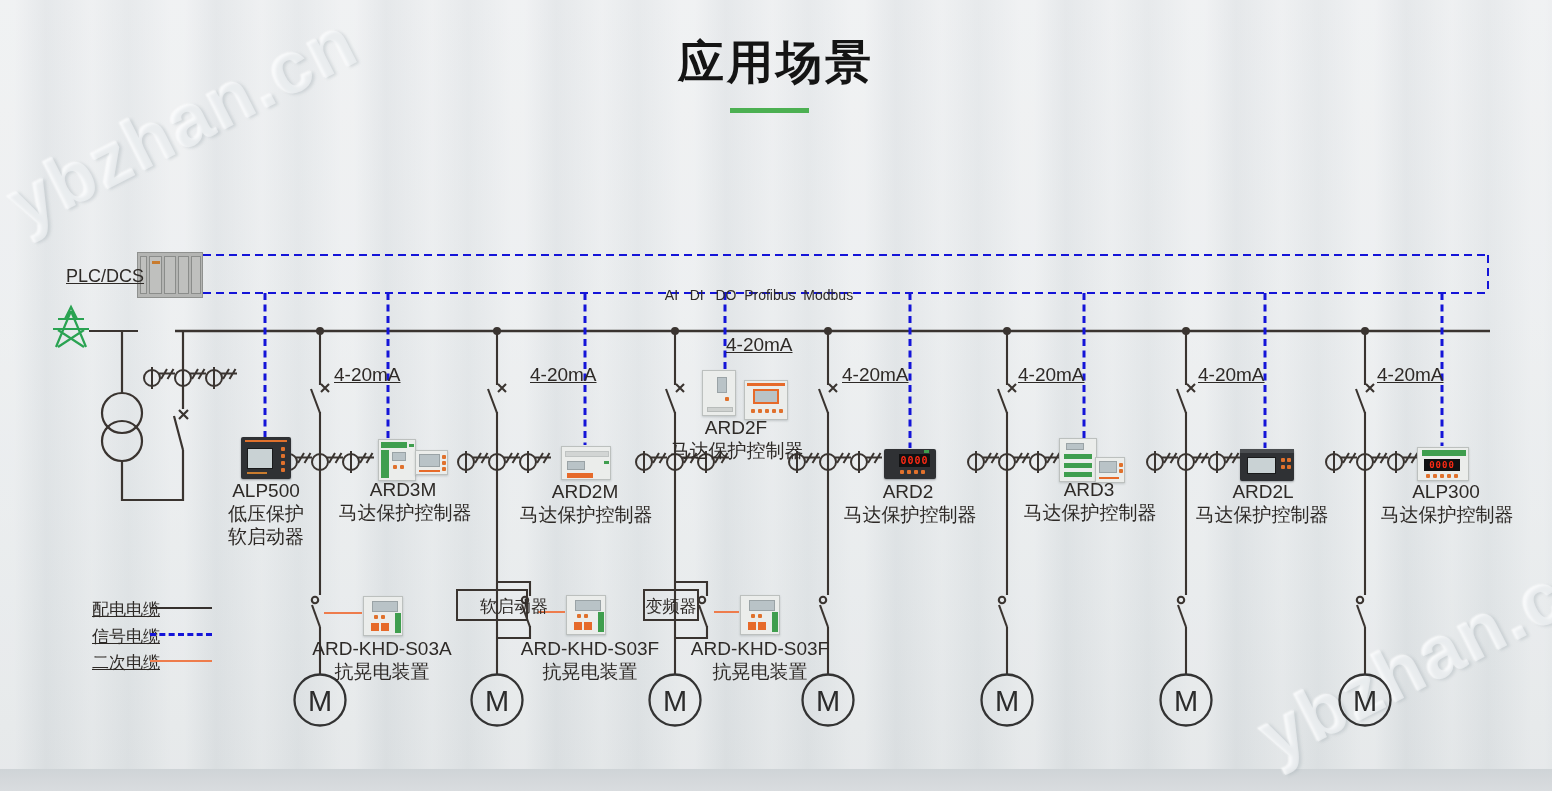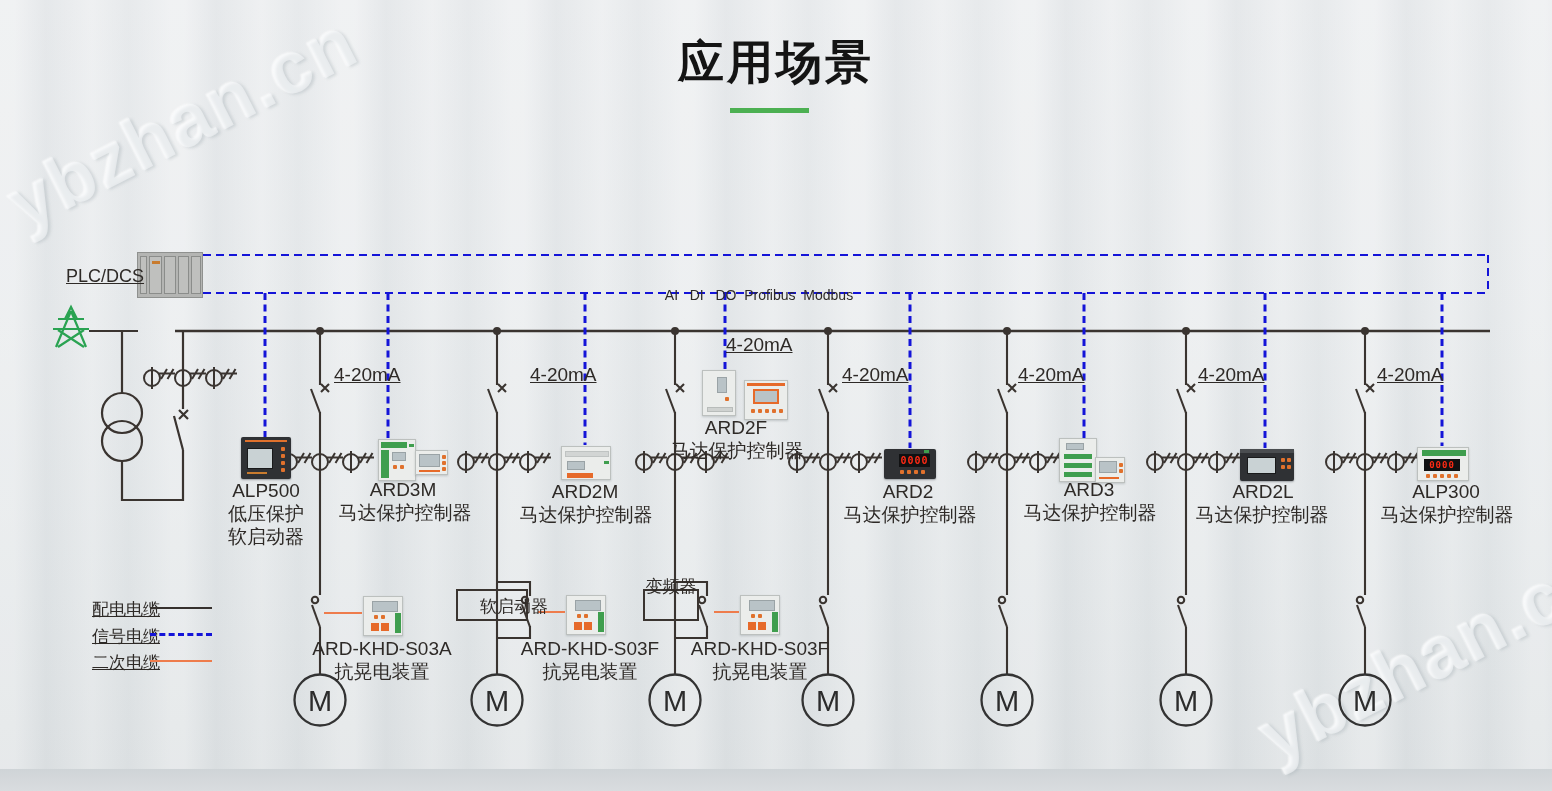--- a/index.html
+++ b/index.html
@@ -348,21 +348,21 @@
 <div class="lbl" style="left:1447px;top:504px;">马达保护控制器</div>
 
 <div class="lbl" style="left:382px;top:638px;">ARD-KHD-S03A</div>
 <div class="lbl" style="left:382px;top:661px;">抗晃电装置</div>
 <div class="lbl" style="left:590px;top:638px;">ARD-KHD-S03F</div>
 <div class="lbl" style="left:590px;top:661px;">抗晃电装置</div>
 <div class="lbl" style="left:760px;top:638px;">ARD-KHD-S03F</div>
 <div class="lbl" style="left:760px;top:661px;">抗晃电装置</div>
 
 <div class="lbl box-label" style="left:492px;top:596px;padding-left:44px;">软启动器</div>
-<div class="lbl box-label" style="left:671px;top:576px;">变频器</div>
+<div class="lbl box-label" style="left:671px;top:596px;">变频器</div>
 
 <div class="lbl anchor-left small" style="left:66px;top:599px;">配电电缆</div>
 <div class="lbl anchor-left small" style="left:66px;top:626px;">信号电缆</div>
 <div class="lbl anchor-left small" style="left:66px;top:652px;">二次电缆</div>
 <div class="sw solid" style="left:150px;top:607px;"></div>
 <div class="sw dashed" style="left:150px;top:633px;"></div>
 <div class="sw orange" style="left:150px;top:660px;"></div>
 
 <div class="motor-m" style="left:320px;top:685px;">M</div>
 <div class="motor-m" style="left:497px;top:685px;">M</div>

